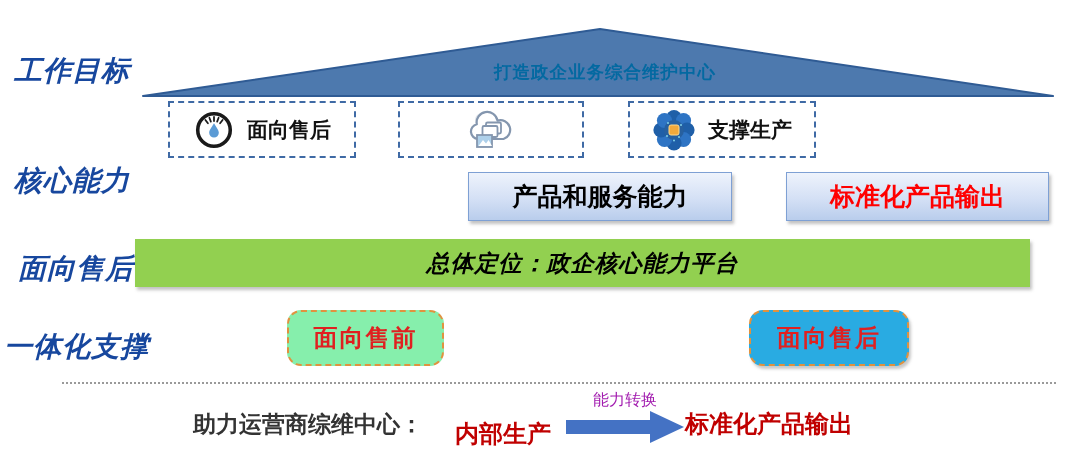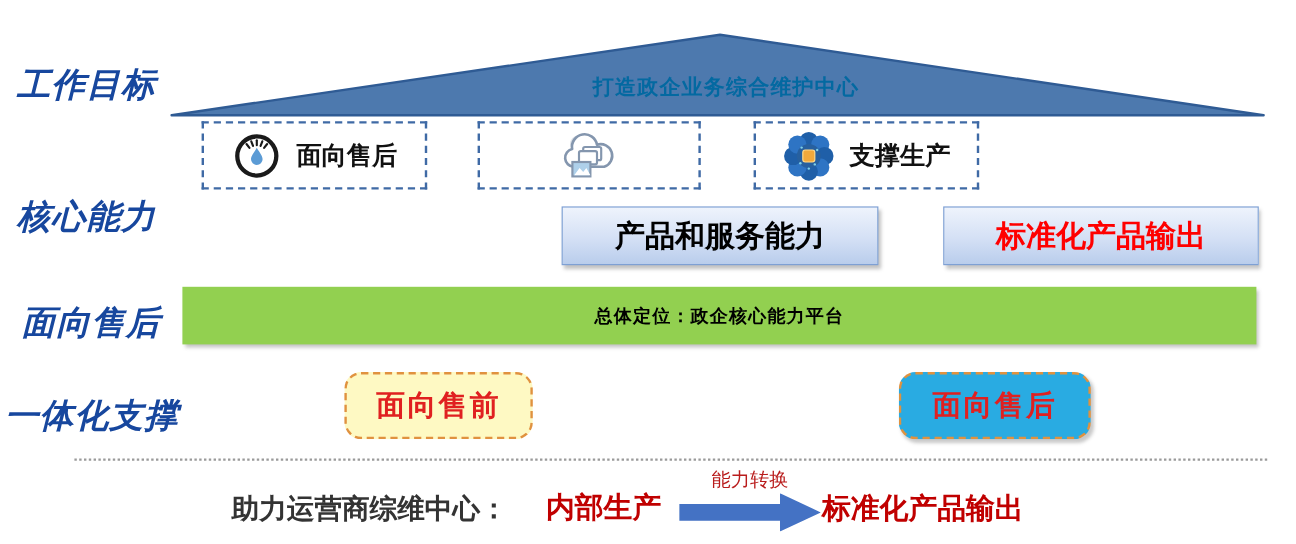--- a/index.html
+++ b/index.html
@@ -39,52 +39,52 @@
     background:linear-gradient(#eef3fc 0%,#d4e0f5 55%,#b9cdec 100%);
     border:1.5px solid #7ea0d4;box-shadow:2px 3px 3px rgba(120,120,120,.45);
     display:flex;align-items:center;justify-content:center;
     font-size:25px;font-weight:bold;color:#000;white-space:nowrap;
   }
   .core-box.c1{left:152px;width:273px;}
   .core-box.c2{left:468px;width:262px;}
   .core-box.c3{left:786px;width:261px;color:#ff0000;}
   
   .green-bar{
-    position:absolute;left:152px;top:239px;width:895px;height:48px;
+    position:absolute;left:135px;top:239px;width:895px;height:48px;
     background:#92d050;box-shadow:2px 3px 3px rgba(120,120,120,.45);
     display:flex;align-items:center;justify-content:center;
-    font-size:15px;font-weight:bold;color:#000;letter-spacing:1px;white-space:nowrap;
+    font-size:23px;font-weight:bold;color:#000;letter-spacing:1px;white-space:nowrap;font-style:italic;
   }
   
   .phase{
     position:absolute;top:310px;height:52px;border-radius:14px;
-    border:2.5px dashed #e0923f;background:#fef9c3;
+    border:2.5px dashed #e0923f;background:#86efac;
     display:flex;align-items:center;justify-content:center;
     font-size:24px;font-weight:bold;color:#e02020;letter-spacing:2px;white-space:nowrap;
   }
   .phase.p1{left:287px;width:153px;}
   .phase.p2{left:516px;width:152px;}
   .phase.p3{left:749px;width:156px;background:#29abe2;box-shadow:2px 3px 3px rgba(120,120,120,.4);}
   
   .divider{
     position:absolute;left:62px;top:382px;width:994px;height:0;
     border-top:2px dotted #9a9a9a;
   }
   
   .footer{
     position:absolute;left:193px;top:398px;width:820px;height:48px;
   }
   .footer .prefix{
     position:absolute;left:0;top:11px;font-size:23px;font-weight:bold;color:#333;white-space:nowrap;
   }
   .footer .from{
-    position:absolute;left:262px;top:9px;font-size:24px;font-weight:bold;color:#c00000;white-space:nowrap;
+    position:absolute;left:262px;top:20px;font-size:24px;font-weight:bold;color:#c00000;white-space:nowrap;
   }
   .footer .arrow-wrap{position:absolute;left:372px;top:-8px;width:120px;text-align:center;}
-  .footer .arrow-label{font-size:16px;color:#b91c1c;white-space:nowrap;display:block;margin-bottom:0px;}
+  .footer .arrow-label{font-size:16px;color:#a21caf;white-space:nowrap;display:block;margin-bottom:0px;}
   .footer .to{
     position:absolute;left:492px;top:10px;font-size:24px;font-weight:bold;color:#c00000;white-space:nowrap;
   }
 </style>
 </head>
 <body>
 
 <div class="canvas">
 
   <div class="side-label l1">工作目标</div>

